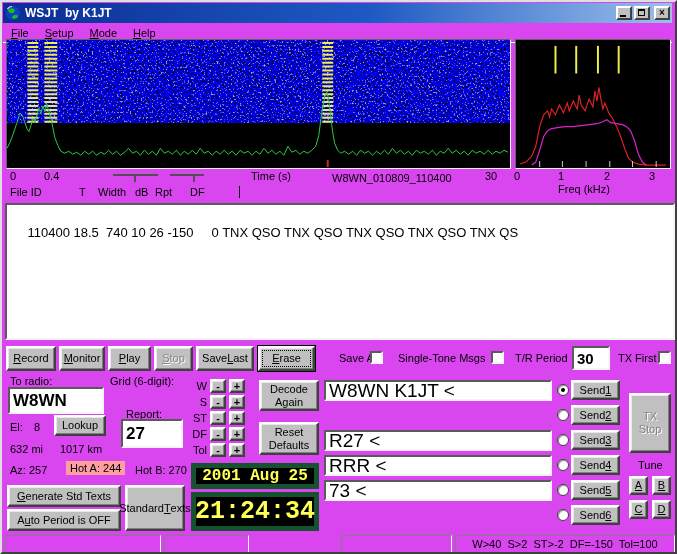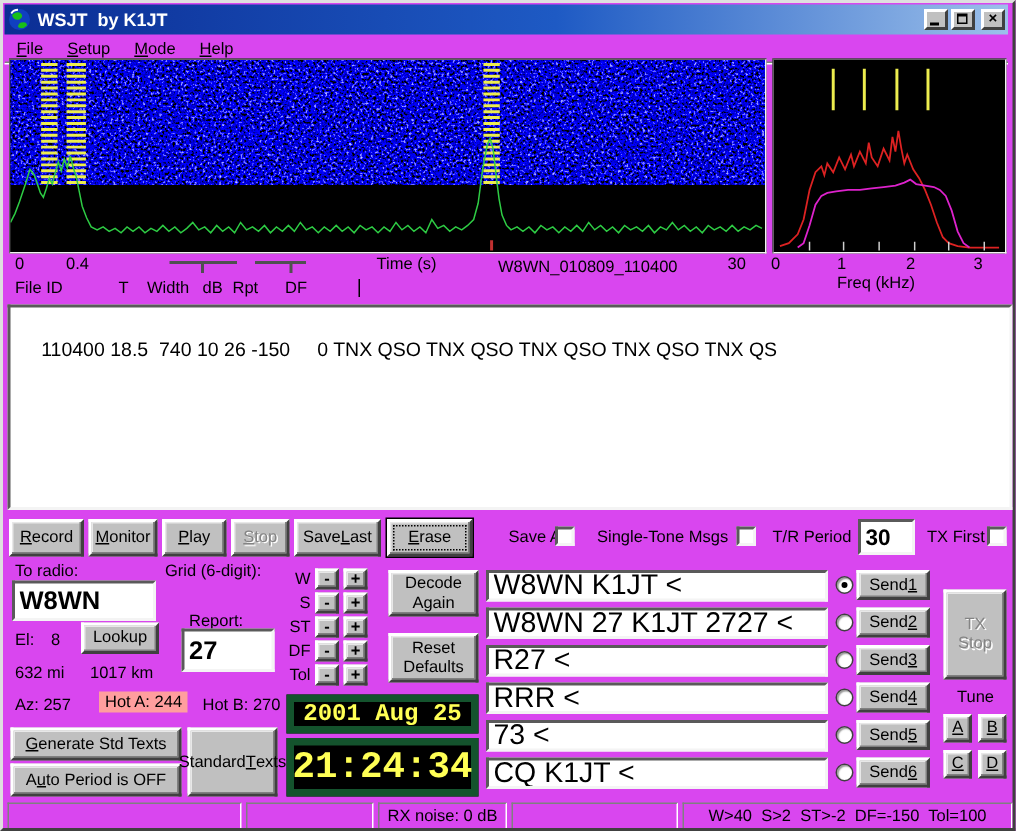--- a/index.html
+++ b/index.html
@@ -213,33 +213,31 @@
   <div class="btn" style="left:5px;top:483px;width:114px;height:22px;"><u>G</u>enerate Std Texts</div>
   <div class="btn" style="left:5px;top:507px;width:114px;height:22px;">A<u>u</u>to Period is OFF</div>
   <div class="btn" style="left:123px;top:483px;width:60px;height:46px;">Standard <u>T</u>exts</div>
 
   <div class="clock" style="left:189px;top:461px;width:128px;height:26px;font-size:16px;">2001 Aug 25</div>
   <div class="clock" style="left:189px;top:490px;width:128px;height:39px;font-size:25px;">21:24:34</div>
 
   <input class="abs msginput" style="left: 322px; top: 378px; width: 228px; height: 21px;" value="W8WN K1JT &lt;">
   <div class="radio checked" style="left:555px;top:382px;"></div>
   <div class="btn" style="left:569px;top:378px;width:49px;height:20px;">Send <u>1</u></div>
-  <input class="abs msginput" style="left: 322px; top: 403px; width: 228px; height: 21px;" value="W8WN 27 K1JT 2727 &lt;">
   <div class="radio" style="left:555px;top:407px;"></div>
   <div class="btn" style="left:569px;top:403px;width:49px;height:20px;">Send <u>2</u></div>
   <input class="abs msginput" style="left: 322px; top: 428px; width: 228px; height: 21px;" value="R27 &lt;">
   <div class="radio" style="left:555px;top:432px;"></div>
   <div class="btn" style="left:569px;top:428px;width:49px;height:20px;">Send <u>3</u></div>
   <input class="abs msginput" style="left: 322px; top: 453px; width: 228px; height: 21px;" value="RRR &lt;">
   <div class="radio" style="left:555px;top:457px;"></div>
   <div class="btn" style="left:569px;top:453px;width:49px;height:20px;">Send <u>4</u></div>
   <input class="abs msginput" style="left: 322px; top: 478px; width: 228px; height: 21px;" value="73 &lt;">
   <div class="radio" style="left:555px;top:482px;"></div>
   <div class="btn" style="left:569px;top:478px;width:49px;height:20px;">Send <u>5</u></div>
-  <input class="abs msginput" style="left: 322px; top: 503px; width: 228px; height: 21px;" value="CQ K1JT &lt;">
   <div class="radio" style="left:555px;top:507px;"></div>
   <div class="btn" style="left:569px;top:503px;width:49px;height:20px;">Send <u>6</u></div>
 
   <div class="btn disabled" style="left:627px;top:391px;width:42px;height:60px;white-space:pre-line;">TX
 Stop</div>
   <span class="lbl" style="left:636px;top:457px;">Tune</span>
   <div class="btn" style="left:627px;top:474px;width:19px;height:19px;">
       <u>A</u>
     </div>
   <div class="btn" style="left:650px;top:474px;width:19px;height:19px;">
@@ -247,17 +245,16 @@
     </div>
   <div class="btn" style="left:627px;top:498px;width:19px;height:19px;">
       <u>C</u>
     </div>
   <div class="btn" style="left:650px;top:498px;width:19px;height:19px;">
       <u>D</u>
     </div>
 
   <div class="spanel" style="left:3px;width:156px;"></div>
   <div class="spanel" style="left:162px;width:85px;"></div>
-  <div class="spanel" style="left:250px;width:86px;">RX noise: 0 dB</div>
   <div class="spanel" style="left:339px;width:111px;"></div>
   <div class="spanel" style="left:453px;width:220px;">W&gt;40  S&gt;2  ST&gt;-2  DF=-150  Tol=100</div>
 
 </div>
 
 </body></html>

